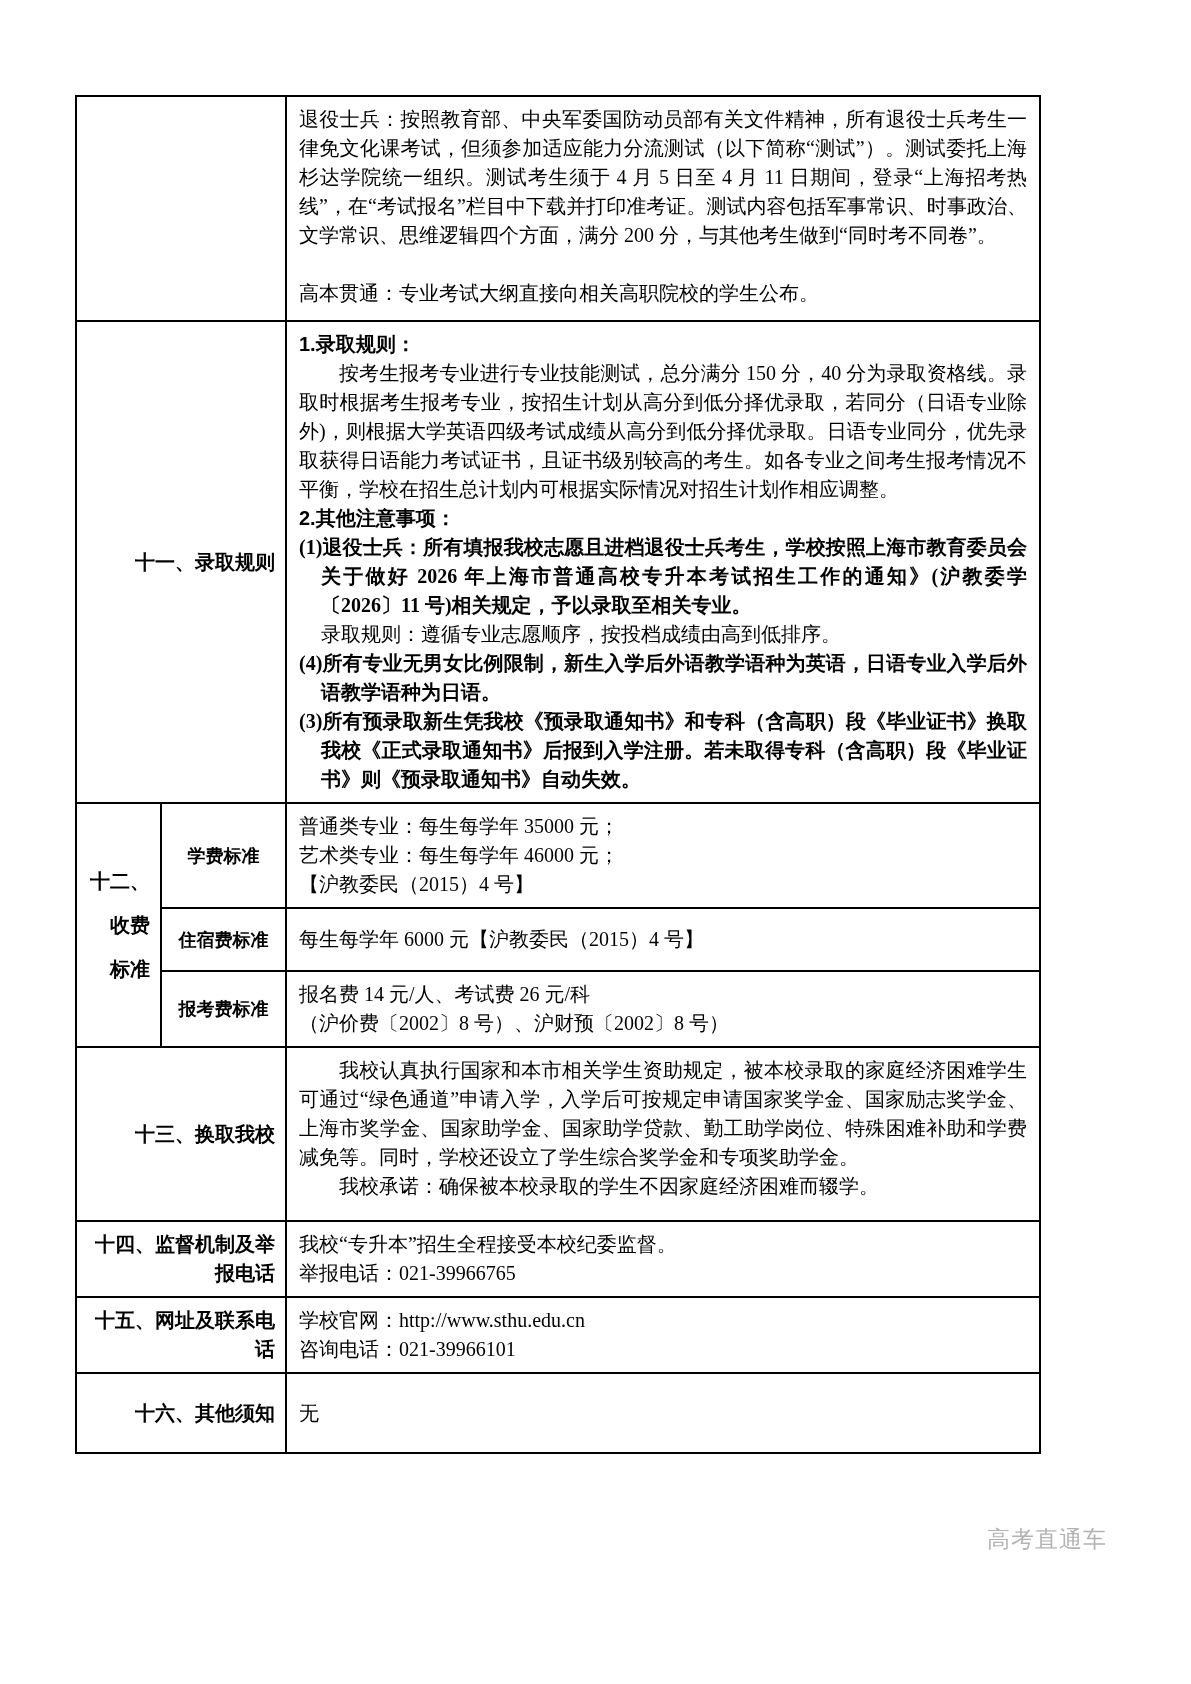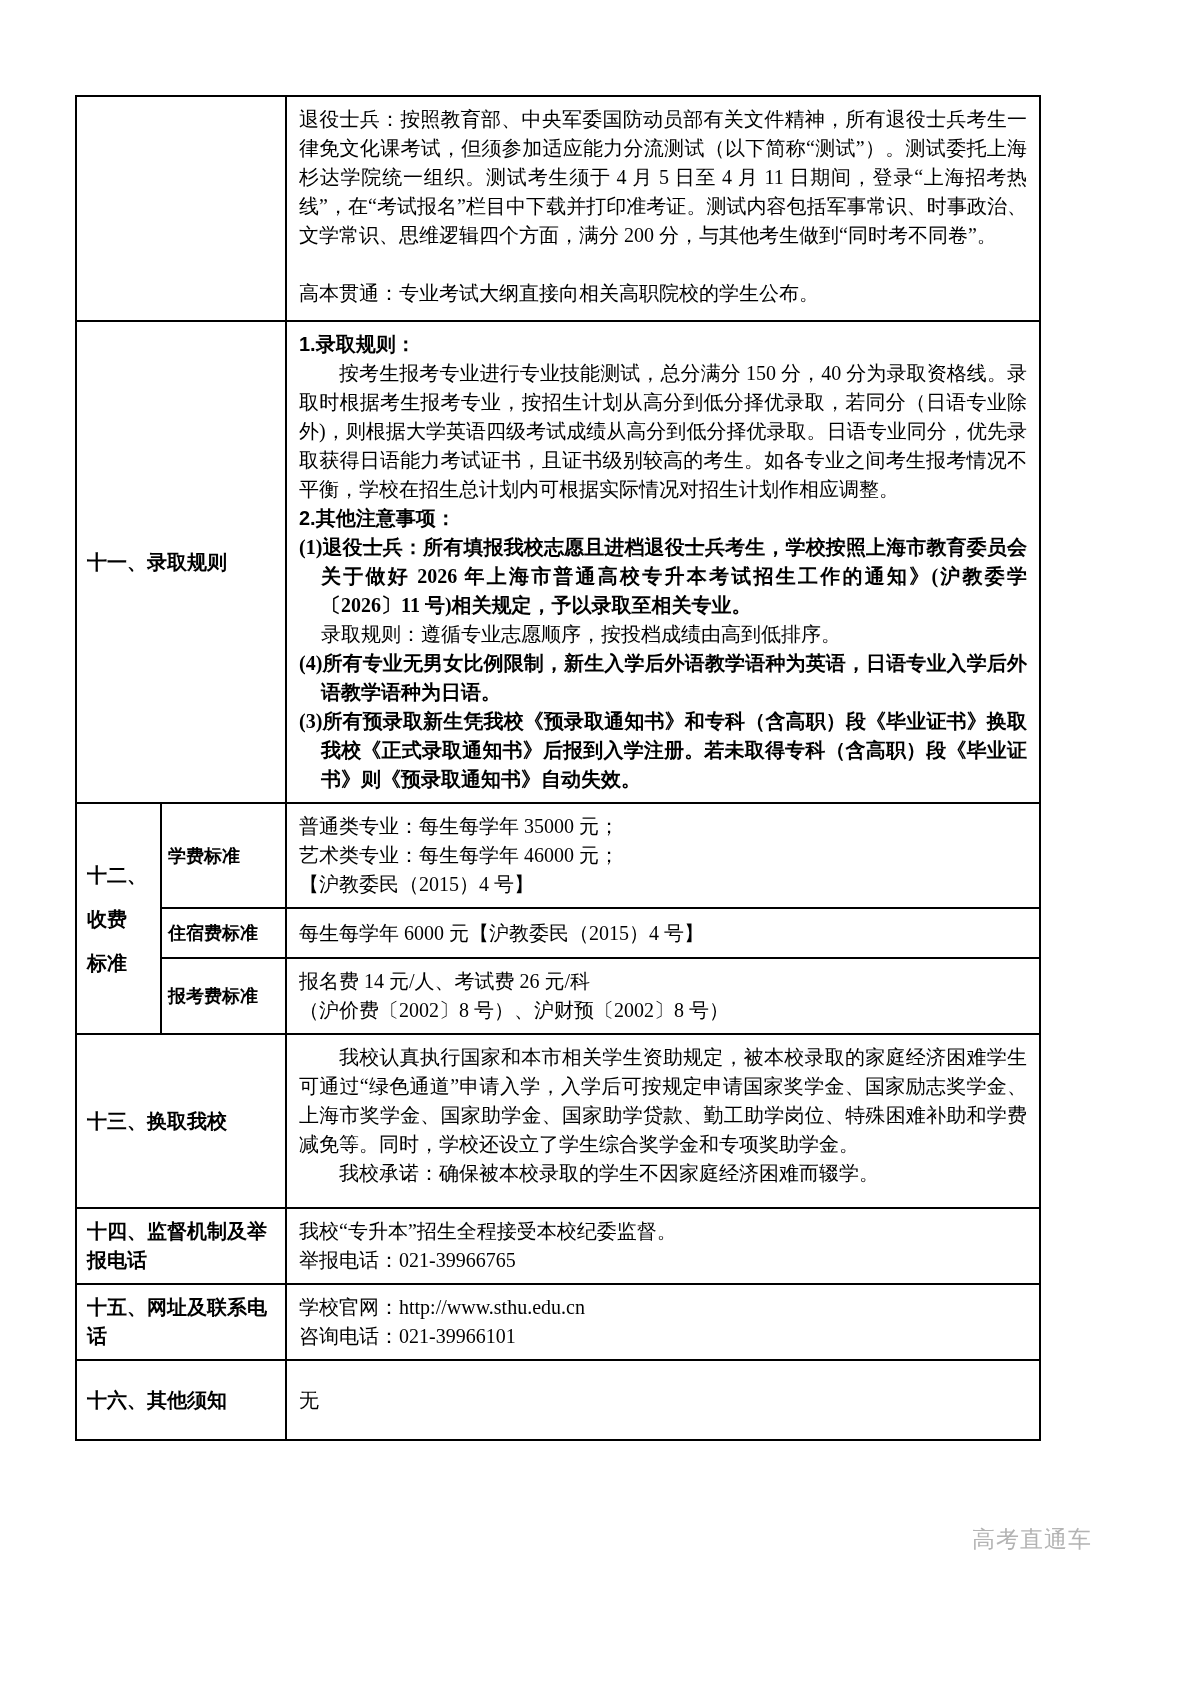--- a/index.html
+++ b/index.html
@@ -16,28 +16,29 @@
     position: absolute; left: 75px; top: 95px;
     width: 964px;
     border-collapse: collapse;
     table-layout: fixed;
   }
   table.doc-table td {
     border: 2px solid #000;
     vertical-align: middle;
   }
   .label-cell {
-    text-align: left;
+    text-align: right;
     font-weight: bold;
     font-family: "Liberation Sans", "DejaVu Sans", sans-serif;
     font-size: 20px;
     line-height: 29px;
     padding: 4px 10px;
   }
   .sublabel-cell {
+    text-align: center;
     font-weight: bold;
     font-family: "Liberation Sans", "DejaVu Sans", sans-serif;
     font-size: 18px;
     line-height: 26px;
     padding: 4px 6px;
   }
   .fees-label { line-height: 44px; }
   .content-cell {
     font-size: 20px;
     line-height: 29px;
@@ -55,21 +56,21 @@
   .indent-2 { text-indent: 2em; }
   .hang { padding-left: 1.1em; text-indent: -1.1em; font-weight: bold; }
   .sub-indent { padding-left: 1.1em; }
   .promise {
     font-weight: normal;
     font-family: "Liberation Sans", "DejaVu Sans", sans-serif;
     text-indent: 2em;
   }
   .watermark {
     position: absolute;
-    top: 1524px; right: 99px;
+    top: 1524px; right: 84px;
     font-size: 23px;
     letter-spacing: 1px;
     color: #b3b3b3;
     font-family: "Liberation Sans", "DejaVu Sans", sans-serif;
   }
 </style>
 </head>
 <body>
 
 <div class="page">
@@ -111,21 +112,21 @@
         </td>
         <td class="sublabel-cell">学费标准</td>
         <td class="content-cell" style="height:100px">
           <p class="para">普通类专业：每生每学年 35000 元；</p>
           <p class="para">艺术类专业：每生每学年 46000 元；</p>
           <p class="para">【沪教委民（2015）4 号】</p>
         </td>
       </tr>
       <tr>
         <td class="sublabel-cell">住宿费标准</td>
-        <td class="content-cell" style="height:50px">
+        <td class="content-cell" style="height:63px">
           <p class="para">每生每学年 6000 元【沪教委民（2015）4 号】</p>
         </td>
       </tr>
       <tr>
         <td class="sublabel-cell">报考费标准</td>
         <td class="content-cell" style="height:54px">
           <p class="para">报名费 14 元/人、考试费 26 元/科</p>
           <p class="para">（沪价费〔2002〕8 号）、沪财预〔2002〕8 号）</p>
         </td>
       </tr>

